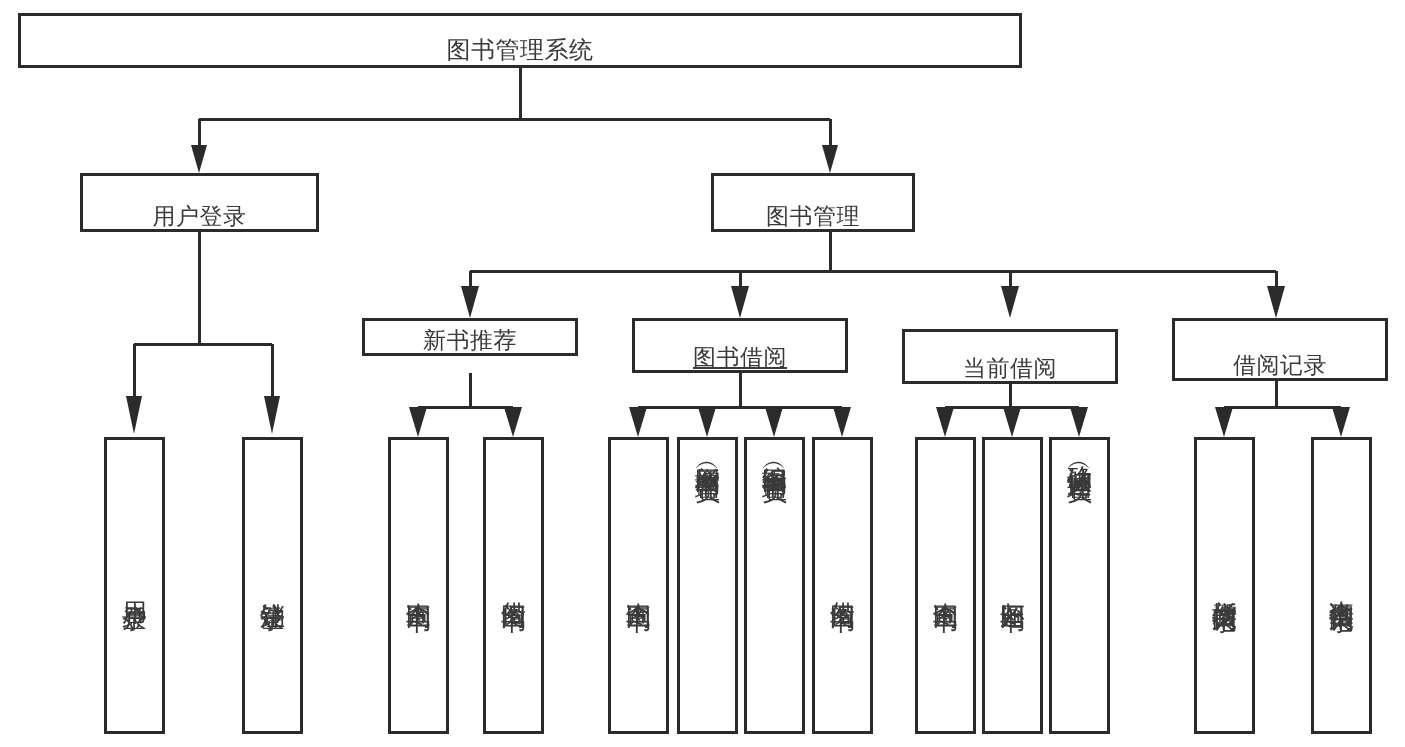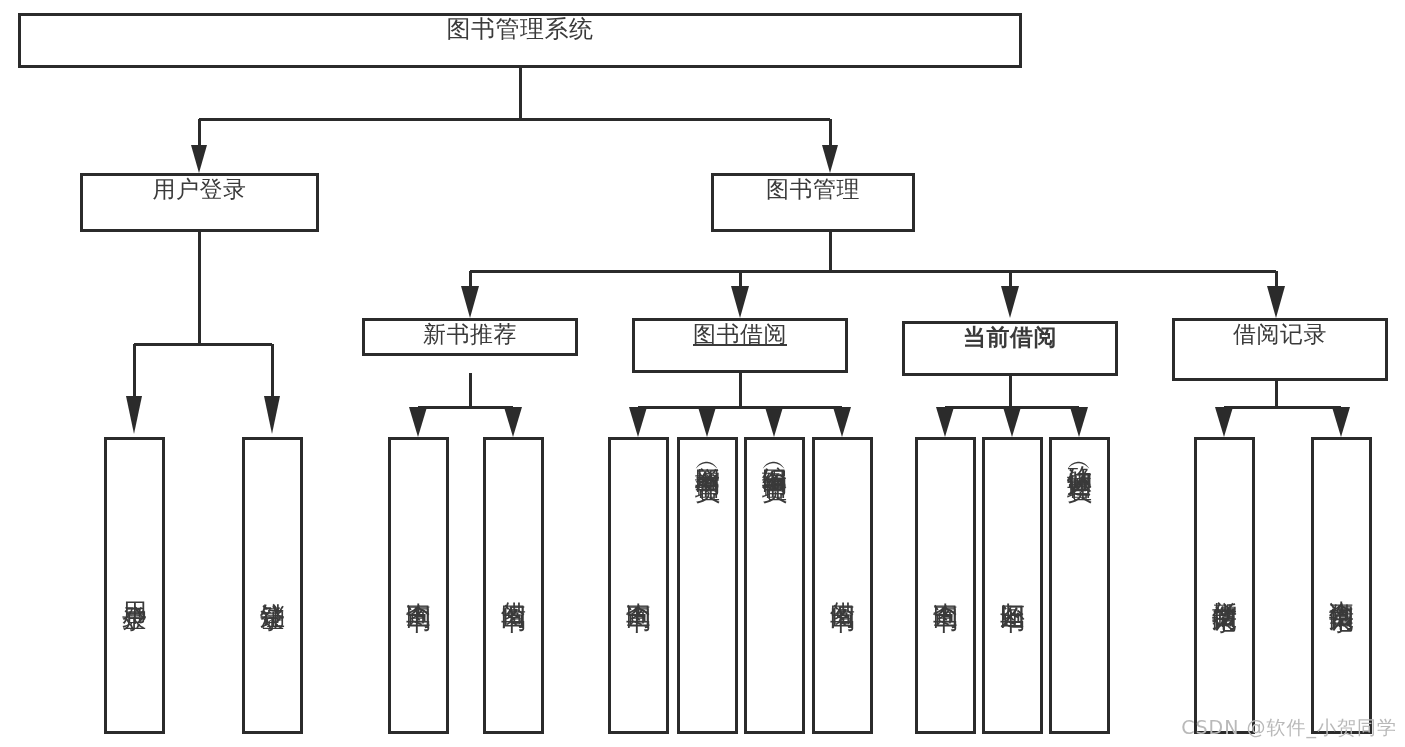--- a/index.html
+++ b/index.html
@@ -40,21 +40,21 @@
     stroke: none;
     shape-rendering: auto;
   }
 
   .node {
     position: absolute;
     box-sizing: border-box;
     background: #ffffff;
     border: 3px solid #2b2b2b;
     display: flex;
-    align-items: flex-start;
+    align-items: flex-end;
     justify-content: center;
     color: #3a3a3a;
     z-index: 2;
   }
 
   
   .node.horizontal .node-label {
     font-size: 23px;
     line-height: 1.15;
     white-space: nowrap;
@@ -163,21 +163,21 @@
   <div class="node horizontal" style="left:711px; top:173px; width:204px; height:59px;">
     <span class="node-label">图书管理</span>
   </div>
 
   <div class="node horizontal" style="left:362px; top:318px; width:216px; height:38px;">
     <span class="node-label">新书推荐</span>
   </div>
   <div class="node horizontal" style="left:632px; top:318px; width:216px; height:55px;text-decoration:underline;">
     <span class="node-label">图书借阅</span>
   </div>
-  <div class="node horizontal" style="left:902px; top:321px; width:216px; height:55px;font-weight:bold;">
+  <div class="node horizontal" style="left:902px; top:329px; width:216px; height:55px;">
     <span class="node-label">当前借阅</span>
   </div>
   <div class="node horizontal" style="left:1172px; top:318px; width:216px; height:63px;">
     <span class="node-label">借阅记录</span>
   </div>
 
   <div class="node vertical center-text" style="left:104px; top:437px; width:61px; height:297px;">
     <span class="node-label">用户登录</span>
   </div>
   <div class="node vertical center-text" style="left:242px; top:437px; width:61px; height:297px;">
@@ -214,15 +214,14 @@
     <span class="node-label">确认归还（管理员）</span>
   </div>
 
   <div class="node vertical center-text" style="left:1194px; top:437px; width:61px; height:297px;">
     <span class="node-label">新增借阅记录</span>
   </div>
   <div class="node vertical center-text" style="left:1311px; top:437px; width:61px; height:297px;">
     <span class="node-label">查询借阅记录</span>
   </div>
 
-  <div id="watermark">CSDN @软件_小贺同学</div>
 
 </div>
 
 </body></html>

